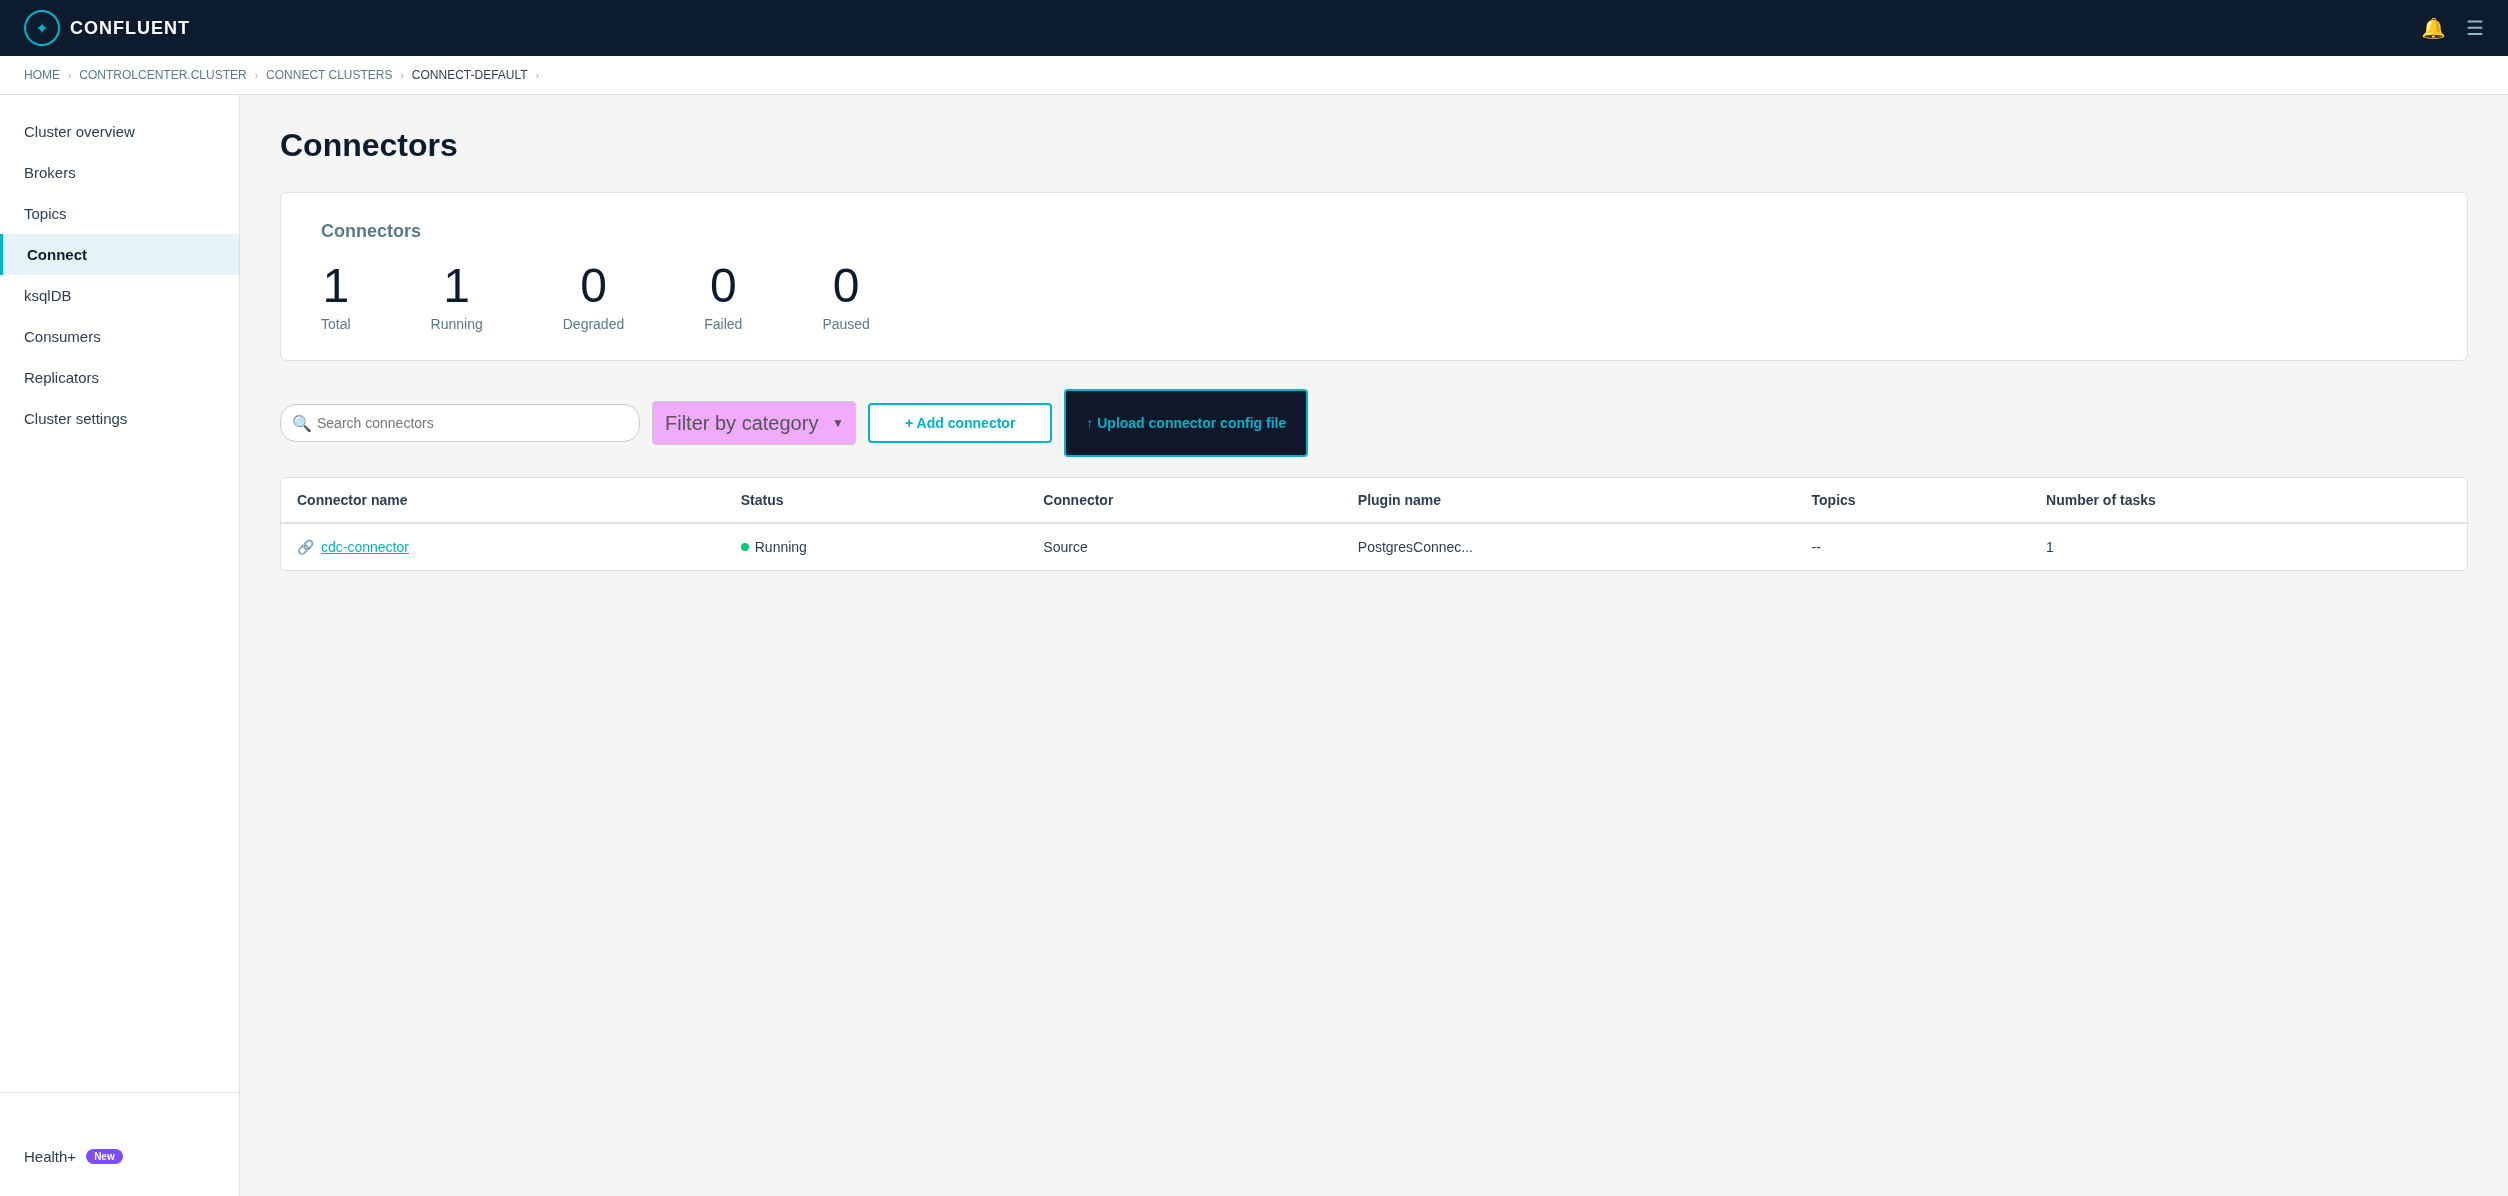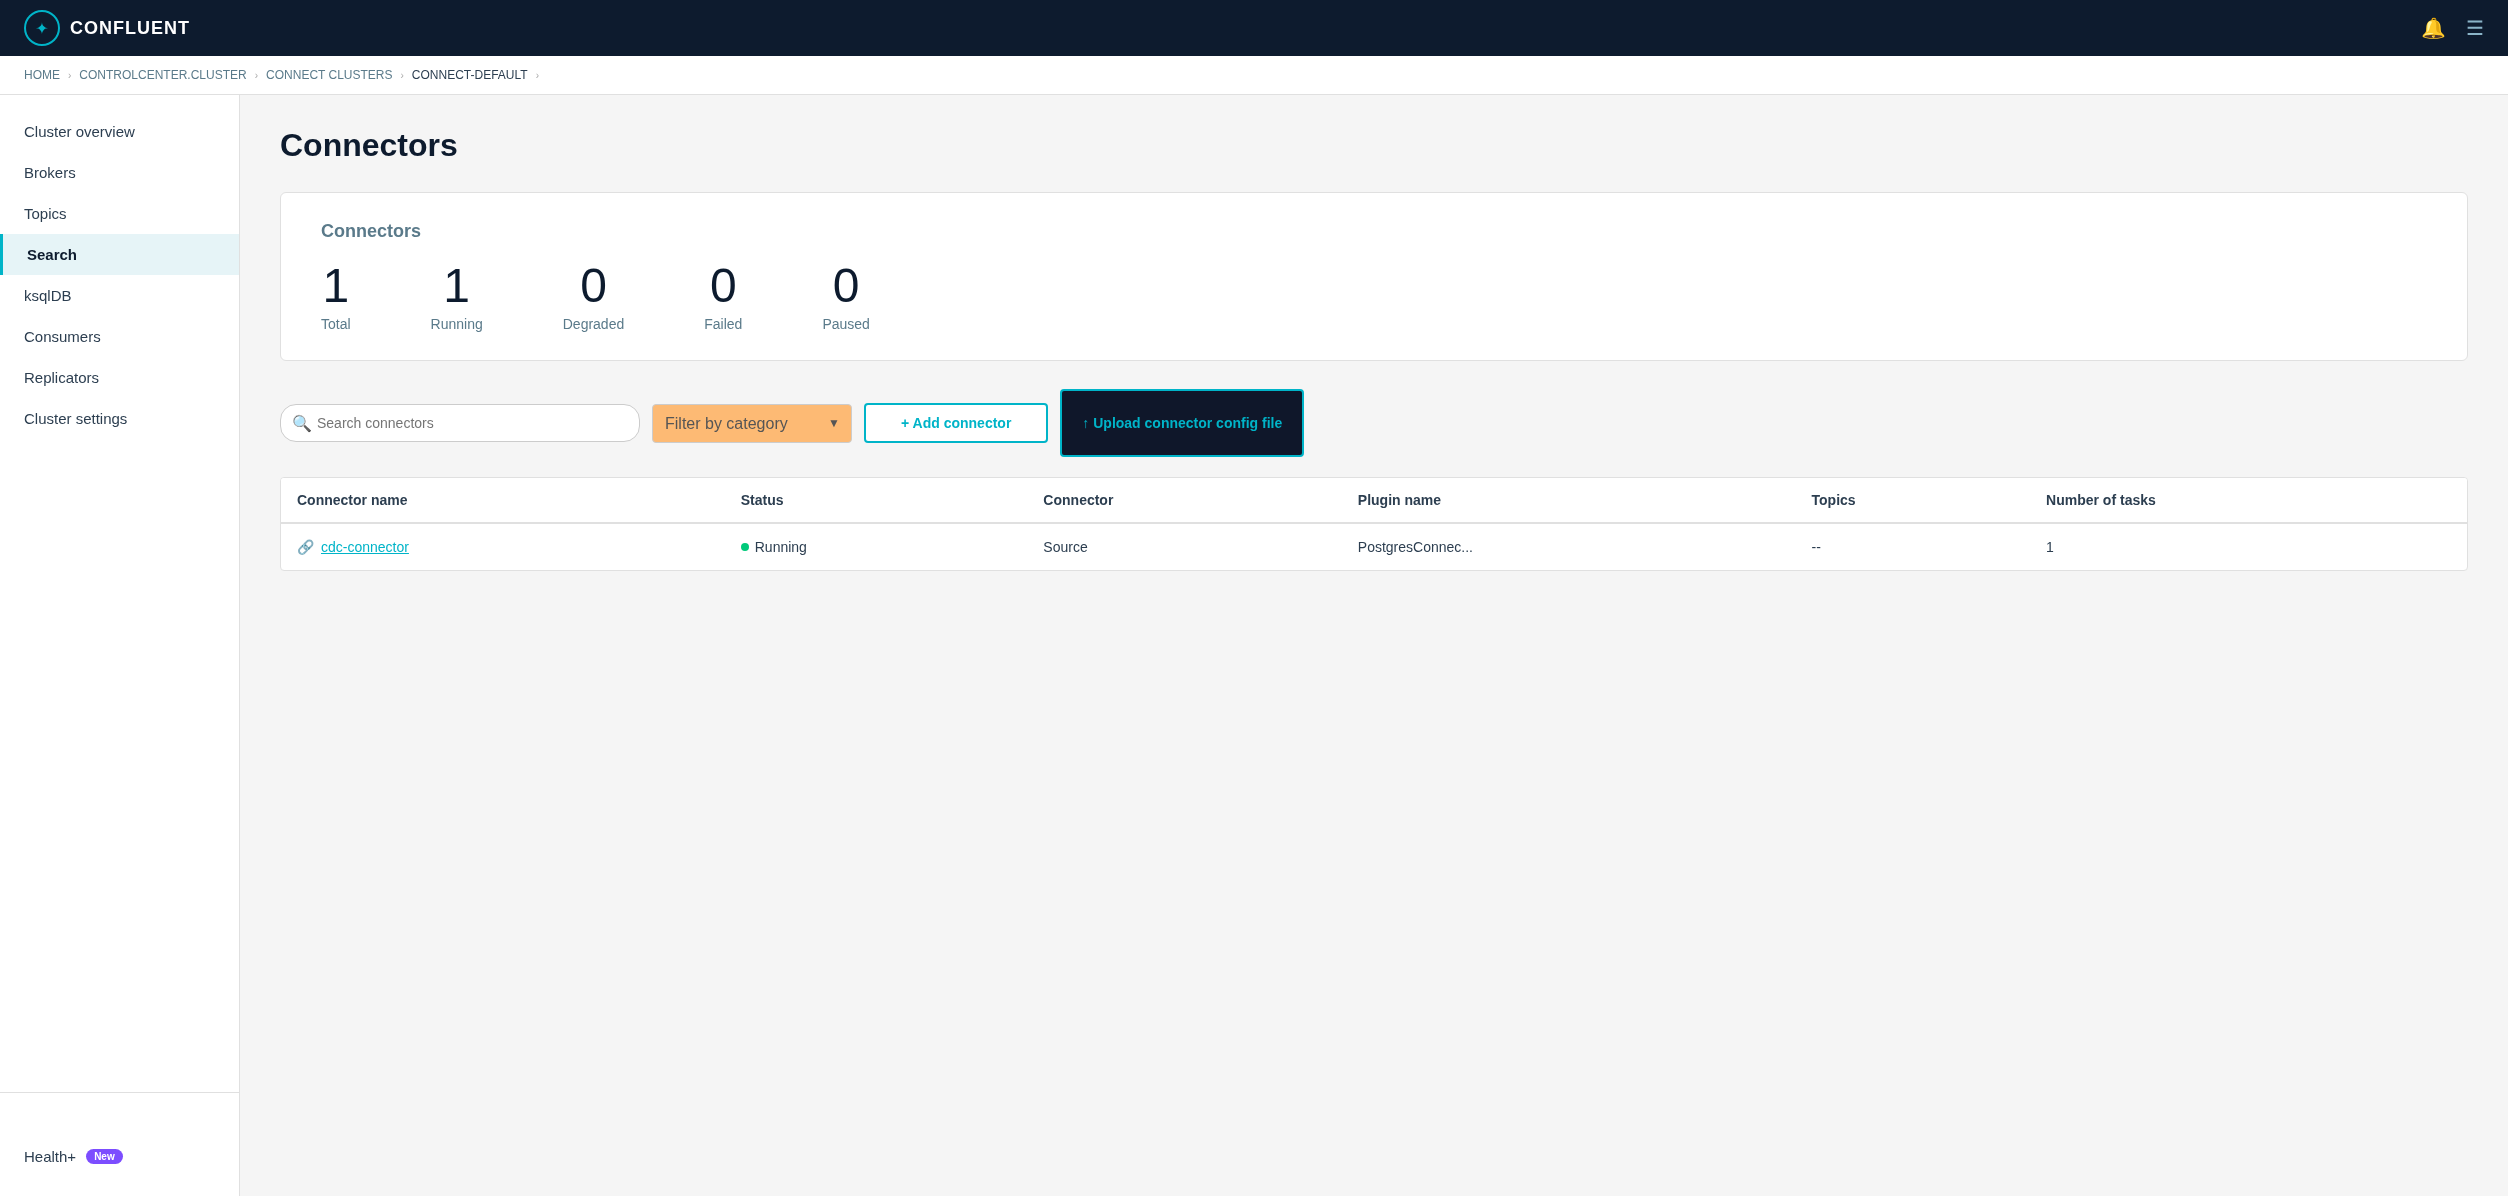--- a/index.html
+++ b/index.html
@@ -165,24 +165,24 @@
 
     .filter-select-wrap {
       position: relative;
       min-width: 200px;
     }
     .filter-select {
       width: 100%;
       padding: 10px 36px 10px 12px;
       border: 1px solid #ccc;
       border-radius: 4px;
-      font-size: 16px;
+      font-size: 20px;
       color: #555;
       appearance: none;
-      background: #fdba74;
+      background: #f0abfc;
       cursor: pointer;
       outline: none;
     }
     .filter-chevron {
       position: absolute;
       right: 12px;
       top: 50%;
       transform: translateY(-50%);
       color: #555;
       pointer-events: none;
@@ -298,21 +298,21 @@
   <span class="breadcrumb-sep">›</span>
 </div>
 
 <div class="main-layout">
 
   <aside class="sidebar">
     <nav class="sidebar-nav">
       <a class="sidebar-item">Cluster overview</a>
       <a class="sidebar-item">Brokers</a>
       <a class="sidebar-item">Topics</a>
-      <a class="sidebar-item active">Search</a>
+      <a class="sidebar-item active">Connect</a>
       <a class="sidebar-item">ksqlDB</a>
       <a class="sidebar-item">Consumers</a>
       <a class="sidebar-item">Replicators</a>
       <a class="sidebar-item">Cluster settings</a>
     </nav>
     <hr class="sidebar-divider">
     <div class="sidebar-footer">
       <span>Health+</span>
       <span class="badge-new">New</span>
     </div>

